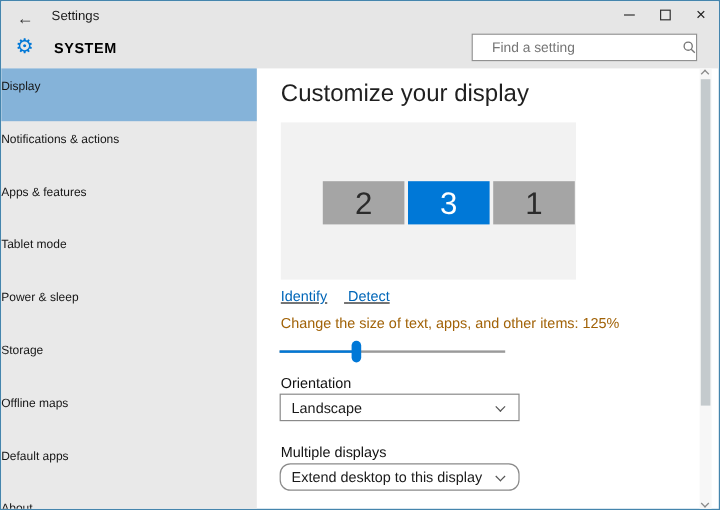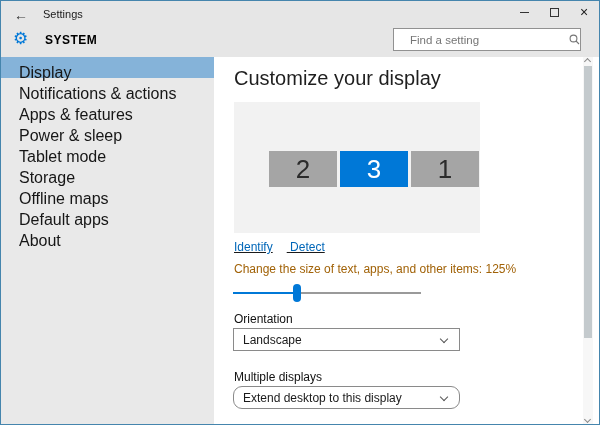--- a/index.html
+++ b/index.html
@@ -23,21 +23,21 @@
   .gear{ position:absolute; left:12px; top:29px; font-size:17px; line-height:17px; color:#0078d7; }
   .page-title{ position:absolute; left:44px; top:32px; font-size:12px; font-weight:bold; letter-spacing:0.5px; color:#000; }
   .searchbox{ position:absolute; left:392px; top:27px; width:188px; height:23px; background:#fff;
               border:1px solid #919191; display:flex; align-items:center; }
   .searchbox input{ flex:1; border:none; outline:none; background:transparent; font-family:"Liberation Sans",sans-serif;
                     font-size:11.5px; color:#1a1a1a; padding:0 4px 0 16px; }
   .searchbox input::placeholder{ color:#767676; opacity:1; }
   .search-icon{ width:18px; height:100%; display:flex; align-items:center; justify-content:center; cursor:pointer; }
   
   .sidebar{ position:absolute; left:0; top:56px; width:213px; height:369px; background:#e9e9e9; }
-  .side-item{ height:21px; line-height:32px; padding-left:18px; font-size:16px; color:#161616; cursor:pointer; }
+  .side-item{ height:44px; line-height:32px; padding-left:0; font-size:10px; color:#161616; cursor:pointer; }
   .side-item.selected{ background:#85b3d9; }
   
   .heading{ position:absolute; left:233px; top:66px; font-size:20px; font-weight:400; color:#1f1f1f; }
   .panel{ position:absolute; left:233px; top:101px; width:246px; height:131px; background:#f2f2f2; }
   .monitors{ position:absolute; left:35px; top:49px; display:flex; }
   .monitor{ width:68px; height:36px; background:#a5a5a5; color:#2b2b2b; margin-right:3px;
             display:flex; align-items:center; justify-content:center;
             font-size:26px; font-weight:300; cursor:pointer; }
   .monitor:last-child{ margin-right:0; }
   .monitor.selected{ background:#0078d7; color:#fff; }
@@ -45,21 +45,21 @@
   .links a{ color:#0066b8; text-decoration:none; margin-right:14px; cursor:pointer; }
   .scale-label{ position:absolute; left:233px; top:261px; font-size:12px; color:#a16207; }
   .slider{ position:absolute; left:232px; top:283px; width:188px; height:18px; cursor:pointer; }
   .slider .track{ position:absolute; left:0; top:8px; width:100%; height:2px; background:#9a9a9a; }
   .slider .fill{ position:absolute; left:0; top:8px; width:34%; height:2px; background:#0078d7; }
   .slider .thumb{ position:absolute; left:calc(34% - 4px); top:0; width:8px; height:18px;
                   border-radius:4px; background:#0078d7; cursor:pointer; }
   .field-label{ position:absolute; left:233px; font-size:12px; color:#111; }
   .lbl-orient{ top:311px; }
   .lbl-multi{ top:369px; }
-  .combo{ position:absolute; left:232px; width:227px; height:23px; border:1px solid #8a8a8a; background:#fff;
+  .combo{ position:absolute; left:232px; width:200px; height:23px; border:1px solid #8a8a8a; background:#fff;
           display:flex; align-items:center; font-size:12px; color:#1a1a1a; padding-left:9px; cursor:pointer; }
   .combo-1{ top:327px; } .combo-2{ top:385px;border-radius:9px; }
   .combo .chev{ position:absolute; right:12px; top:7px; width:6px; height:6px;
                 border-right:1.2px solid #555; border-bottom:1.2px solid #555; transform:rotate(45deg); }
   
   .scrollbar{ position:absolute; right:6px; top:56px; width:10px; height:368px; background:#f7f7f7; }
   .sb-thumb{ position:absolute; left:1px; top:9px; width:8px; height:272px; background:#c4cacd; cursor:pointer; }
   .sb-arrow{ position:absolute; left:2px; width:5px; height:5px; border-right:1.2px solid #8a8a8a; border-bottom:1.2px solid #8a8a8a; cursor:pointer; }
   .sb-up{ top:2px; transform:rotate(-135deg); }
   .sb-down{ bottom:3px; transform:rotate(45deg); }
@@ -95,22 +95,22 @@
           <line x1="7" y1="7" x2="10" y2="10" stroke="#767676" stroke-width="1.1"></line>
         </svg>
       </span>
     </div>
   </div>
 
   <div class="sidebar">
     <div class="side-item selected">Display</div>
     <div class="side-item">Notifications &amp; actions</div>
     <div class="side-item">Apps &amp; features</div>
+    <div class="side-item">Tablet mode</div>
     <div class="side-item">Power &amp; sleep</div>
-    <div class="side-item">Tablet mode</div>
     <div class="side-item">Storage</div>
     <div class="side-item">Offline maps</div>
     <div class="side-item">Default apps</div>
     <div class="side-item">About</div>
   </div>
 
   <div class="heading">Customize your display</div>
 
   <div class="panel">
     <div class="monitors">

